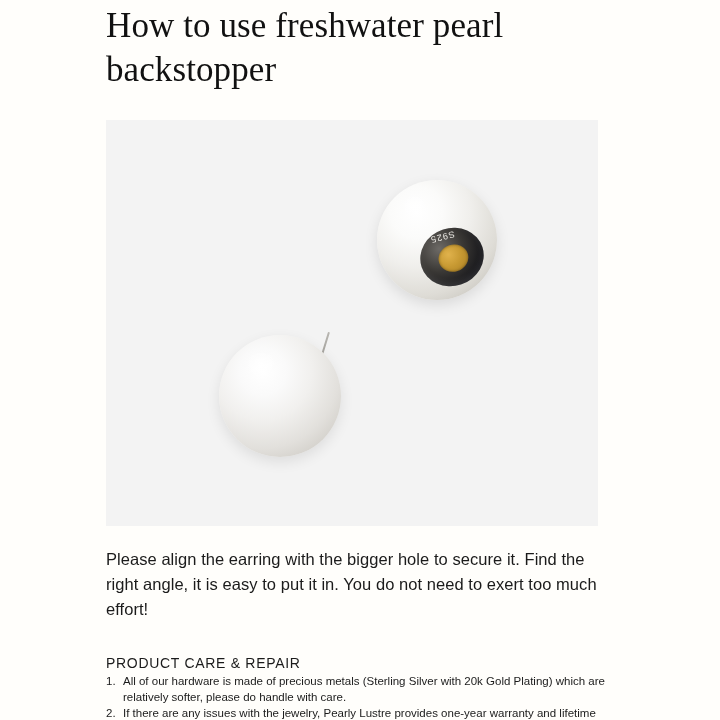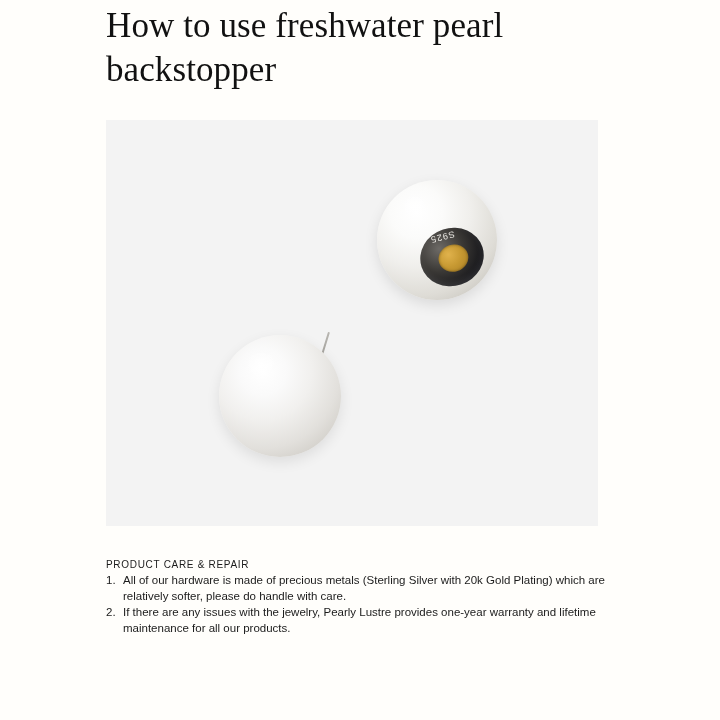--- a/index.html
+++ b/index.html
@@ -137,21 +137,21 @@
     font-size: 16.5px;
     line-height: 25px;
     color: #1b1b1b;
     letter-spacing: 0.05px;
   }
   .care {
     padding-top: 33px;
     width: 500px;
   }
   .care-heading {
-    font-size: 10px;
+    font-size: 14px;
     letter-spacing: 0.7px;
     color: #1b1b1b;
     margin: 0 0 3px 0;
   }
   .care-list {
     margin: 0;
     padding: 0;
     list-style: none;
     font-size: 11.5px;
     line-height: 15.5px;
@@ -179,20 +179,21 @@
   <div class="figure">
     <div class="pearl-top"></div>
     <div class="backstopper">
       <div class="backstopper-mark">S925</div>
       <div class="backstopper-inner"></div>
     </div>
     <div class="post"></div>
     <div class="pearl-bottom"></div>
   </div>
 
+  <p class="lead">Please align the earring with the bigger hole to secure it. Find the right angle, it is easy to put it in. You do not need to exert too much effort!</p>
 
   <div class="care">
     <div class="care-heading">PRODUCT CARE &amp; REPAIR</div>
     <ul class="care-list">
       <li class="care-item">
         <span class="care-num">1.</span>
         <span class="care-text">All of our hardware is made of precious metals (Sterling Silver with 20k Gold Plating) which are relatively softer, please do handle with care.</span>
       </li>
       <li class="care-item">
         <span class="care-num">2.</span>

